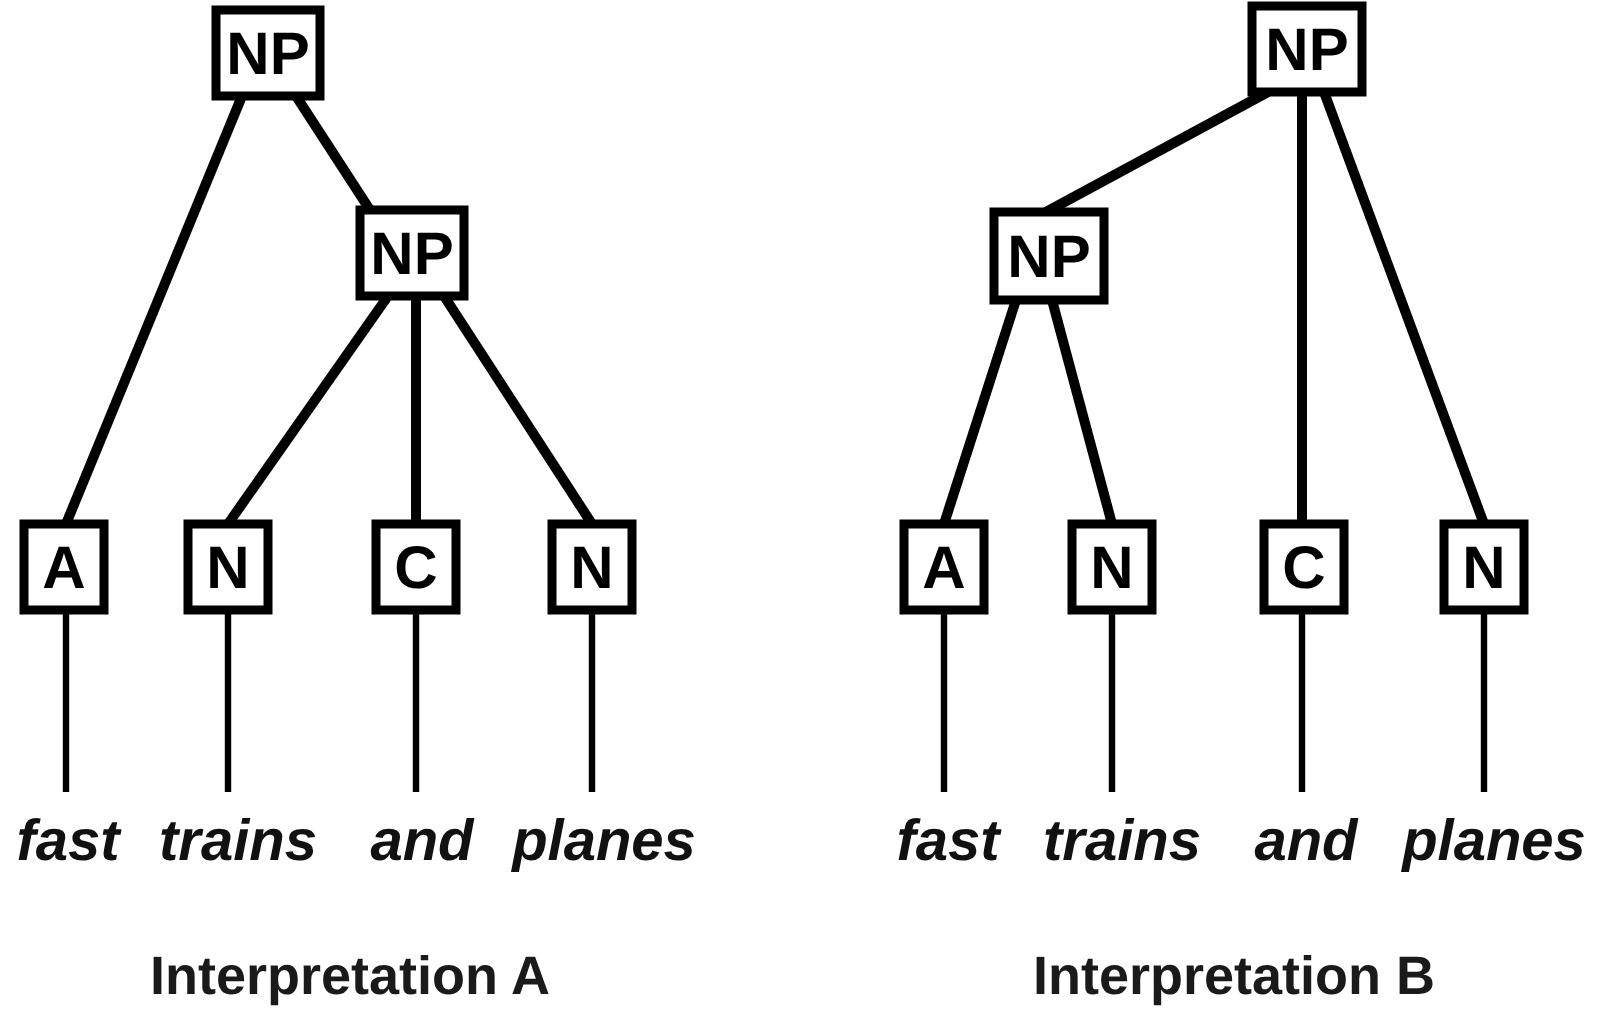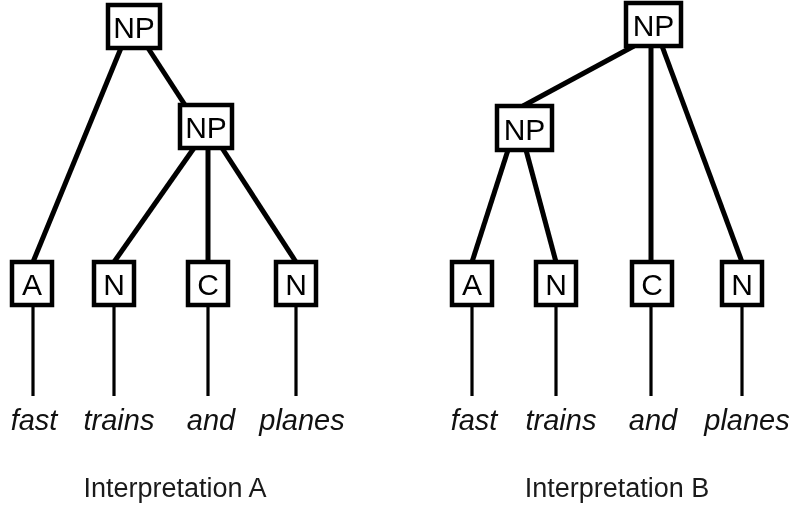--- a/index.html
+++ b/index.html
@@ -7,20 +7,21 @@
     padding: 0;
     background: #ffffff;
   }
   #figure-root {
     position: relative;
     width: 800px;
     height: 513px;
     background: #ffffff;
     overflow: hidden;
     font-family: "Liberation Sans", sans-serif;
+    font-weight: bold;
   }
   svg.tree-canvas {
     position: absolute;
     left: 0;
     top: 0;
     width: 800px;
     height: 513px;
   }
   .edge-line {
     stroke: #000000;

